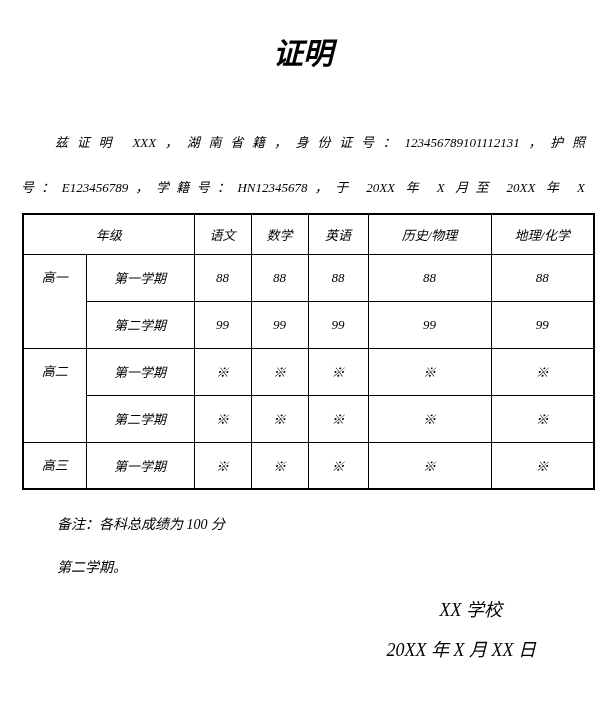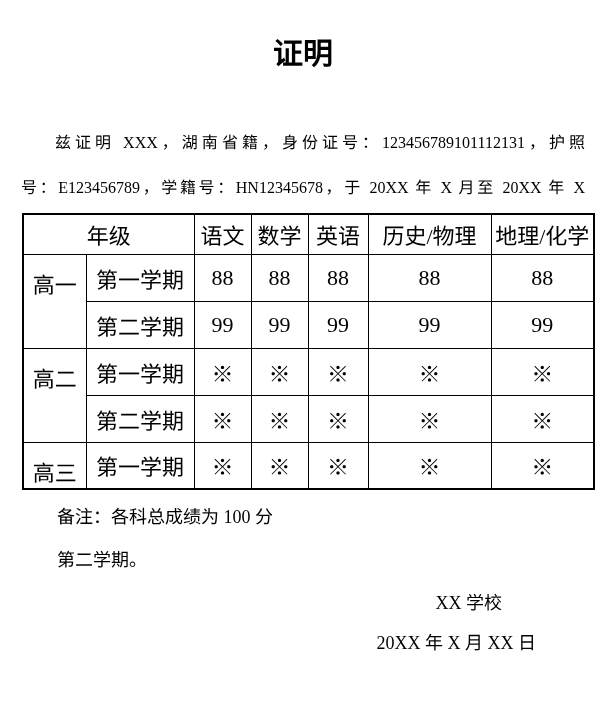--- a/index.html
+++ b/index.html
@@ -10,70 +10,71 @@
     font-family: "Liberation Serif", "DejaVu Serif", serif;
   }
   .page {
     position: relative;
     width: 606px;
     height: 701px;
     background: #ffffff;
     box-sizing: border-box;
     padding: 36px 21px 0 21px;
     overflow: hidden;
+    font-style: italic;
   }
   .title {
     text-align: center;
     font-size: 30px;
     font-weight: bold;
     line-height: 36px;
   }
   .paragraph {
     margin-top: 48px;
-    font-size: 16px;
+    font-size: 13px;
     line-height: 45px;
   }
   .paragraph .line {
     white-space: nowrap;
   }
   .paragraph .just {
     text-align: justify;
     text-align-last: justify;
   }
   .paragraph .indent {
     text-indent: 34px;
   }
   table.grades {
     border-collapse: collapse;
     margin: 3px 0 0 1px;
     table-layout: fixed;
     width: 571px;
     border: 2px solid #000;
-    font-size: 22px;
+    font-size: 13px;
     padding-left: 45px;
   }
   table.grades th, table.grades td {
     border: 1px solid #000;
     text-align: center;
     vertical-align: middle;
     font-weight: normal;
     padding: 0;
     overflow: hidden;
   }
   table.grades tr.hdr   { height: 40px; }
   table.grades tr.datar { height: 47px; }
   table.grades td.grade {
     vertical-align: top;
     padding-top: 12px;
     margin-left: 37px;
   }
   .notes {
-    margin-top: 6px;
+    margin-top: 13px;
     margin-left: 36px;
-    font-size: 18px;
+    font-size: 14px;
     line-height: 43px;
   }
   .signature {
     text-align: right;
     font-size: 18px;
     line-height: 40px;
     margin-top: 1px;
   }
   .signature .school { padding-right: 83px; }
   .signature .date   { padding-right: 49px; }

